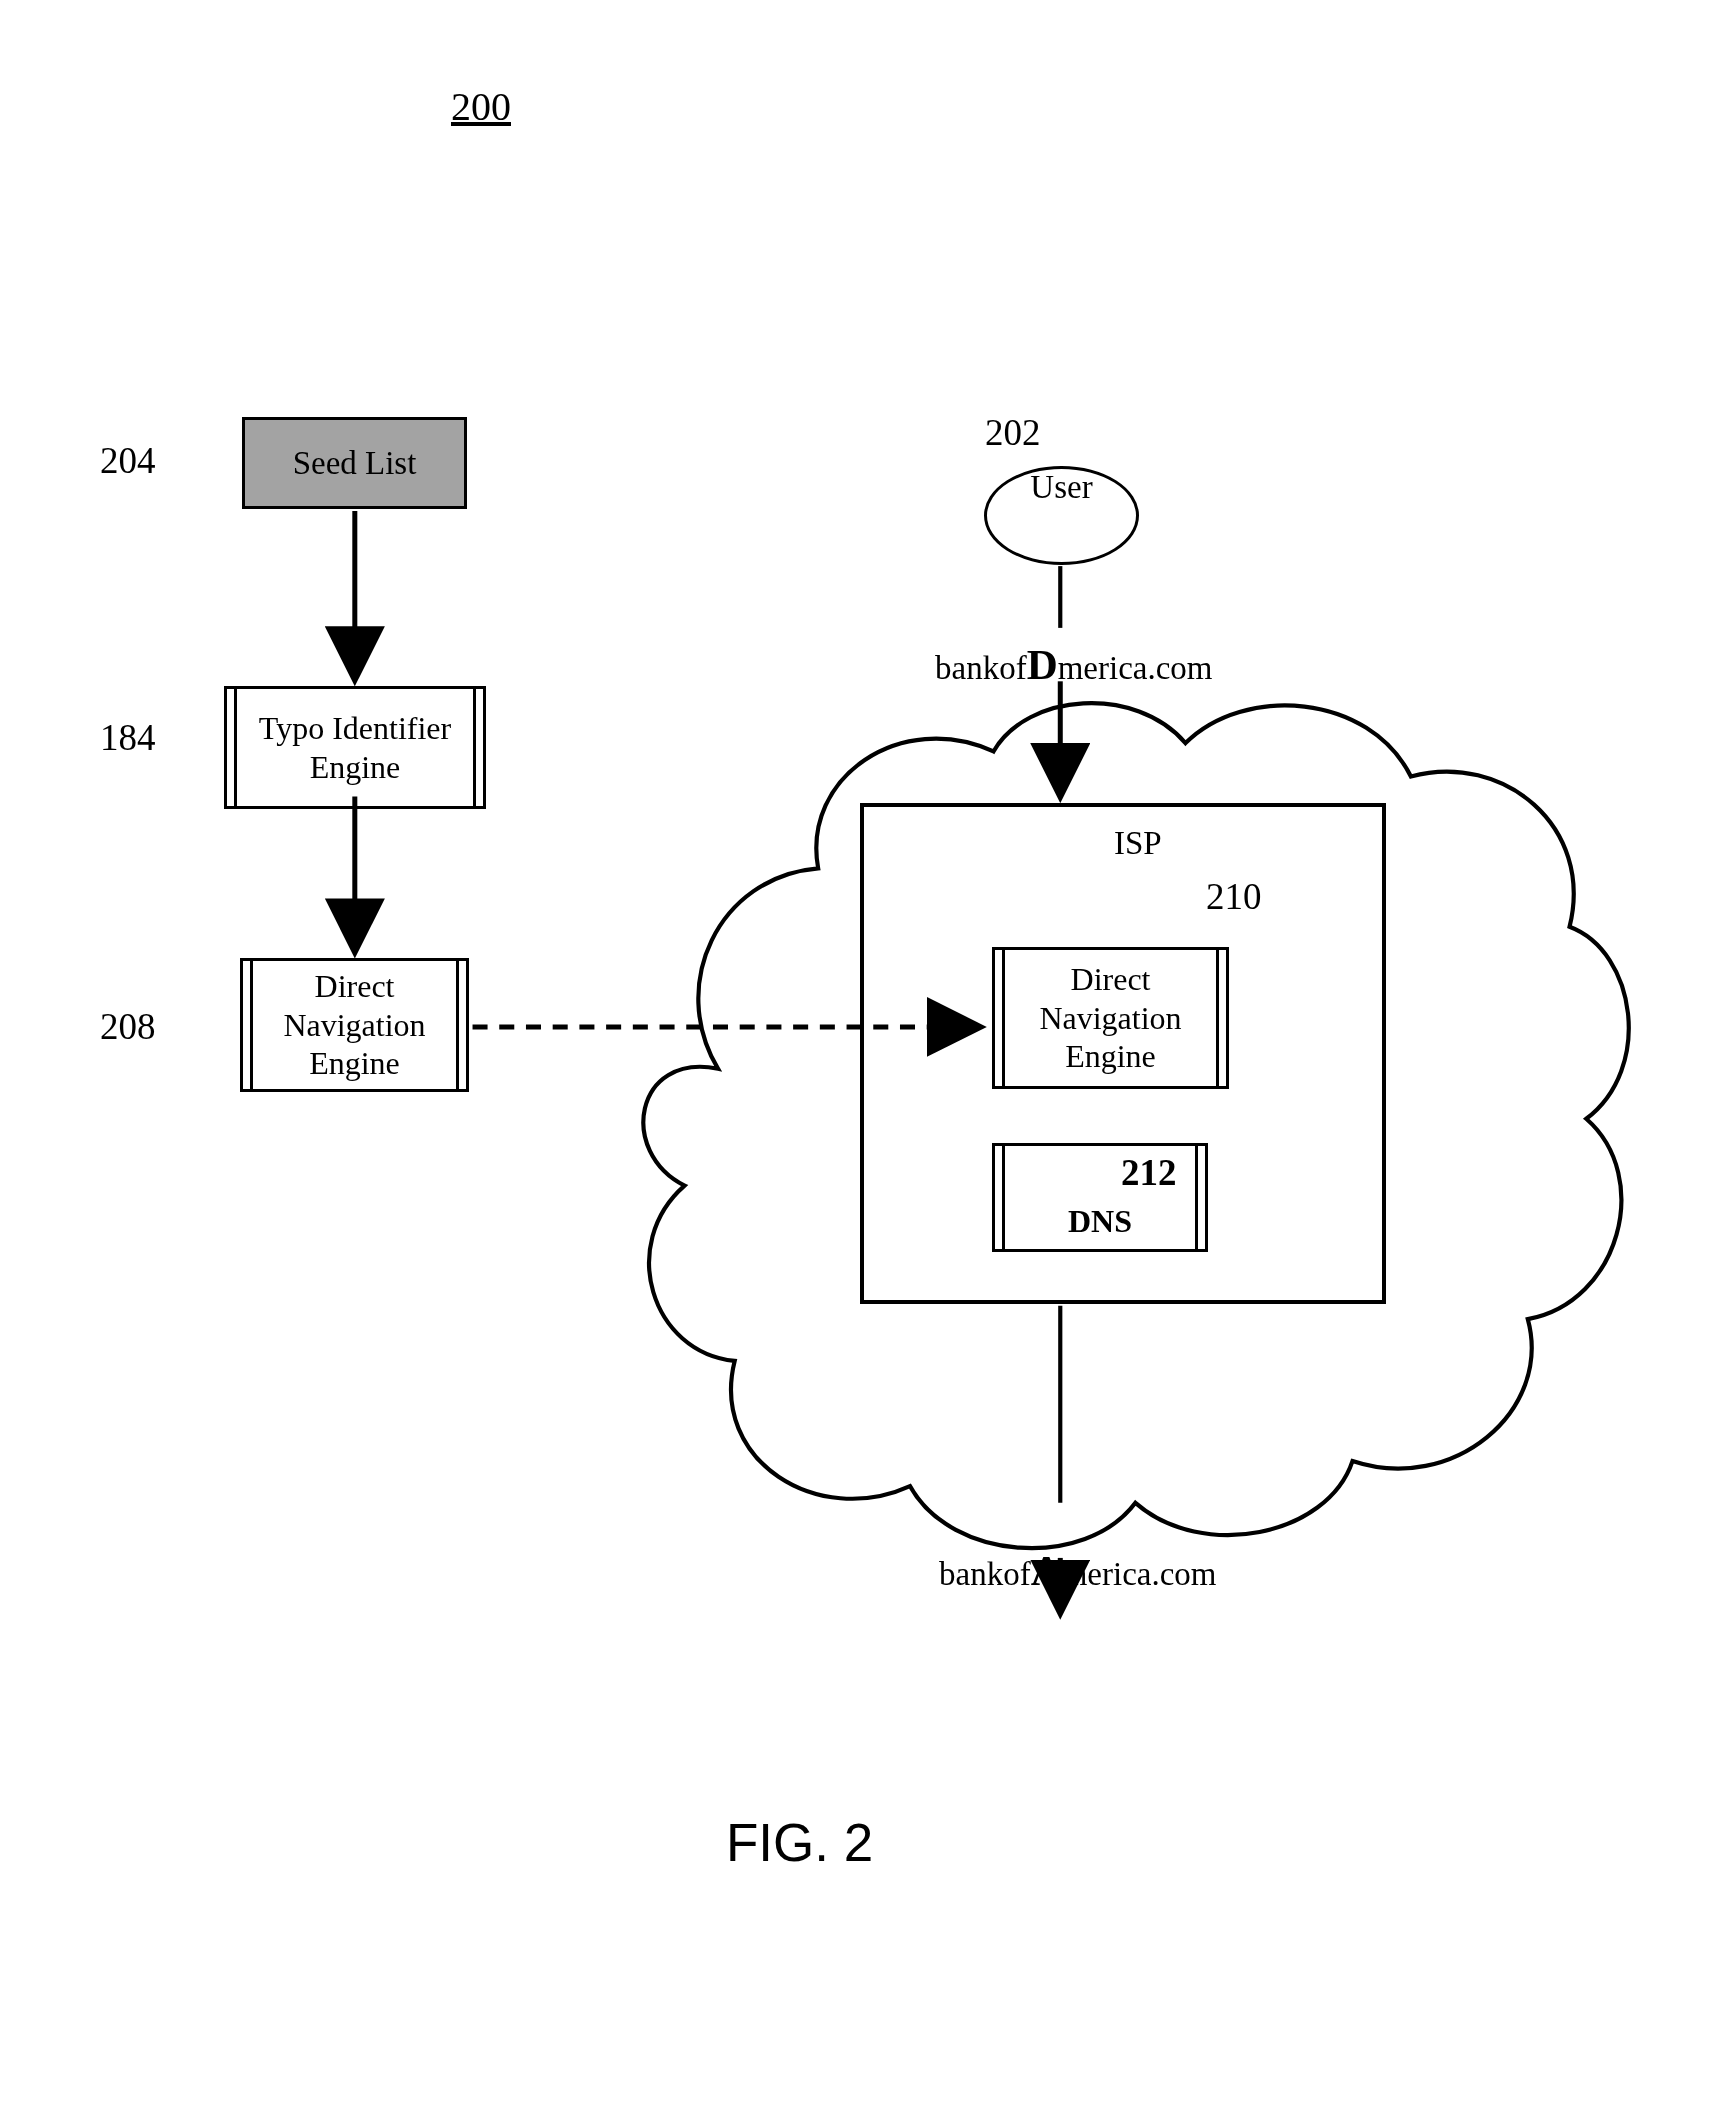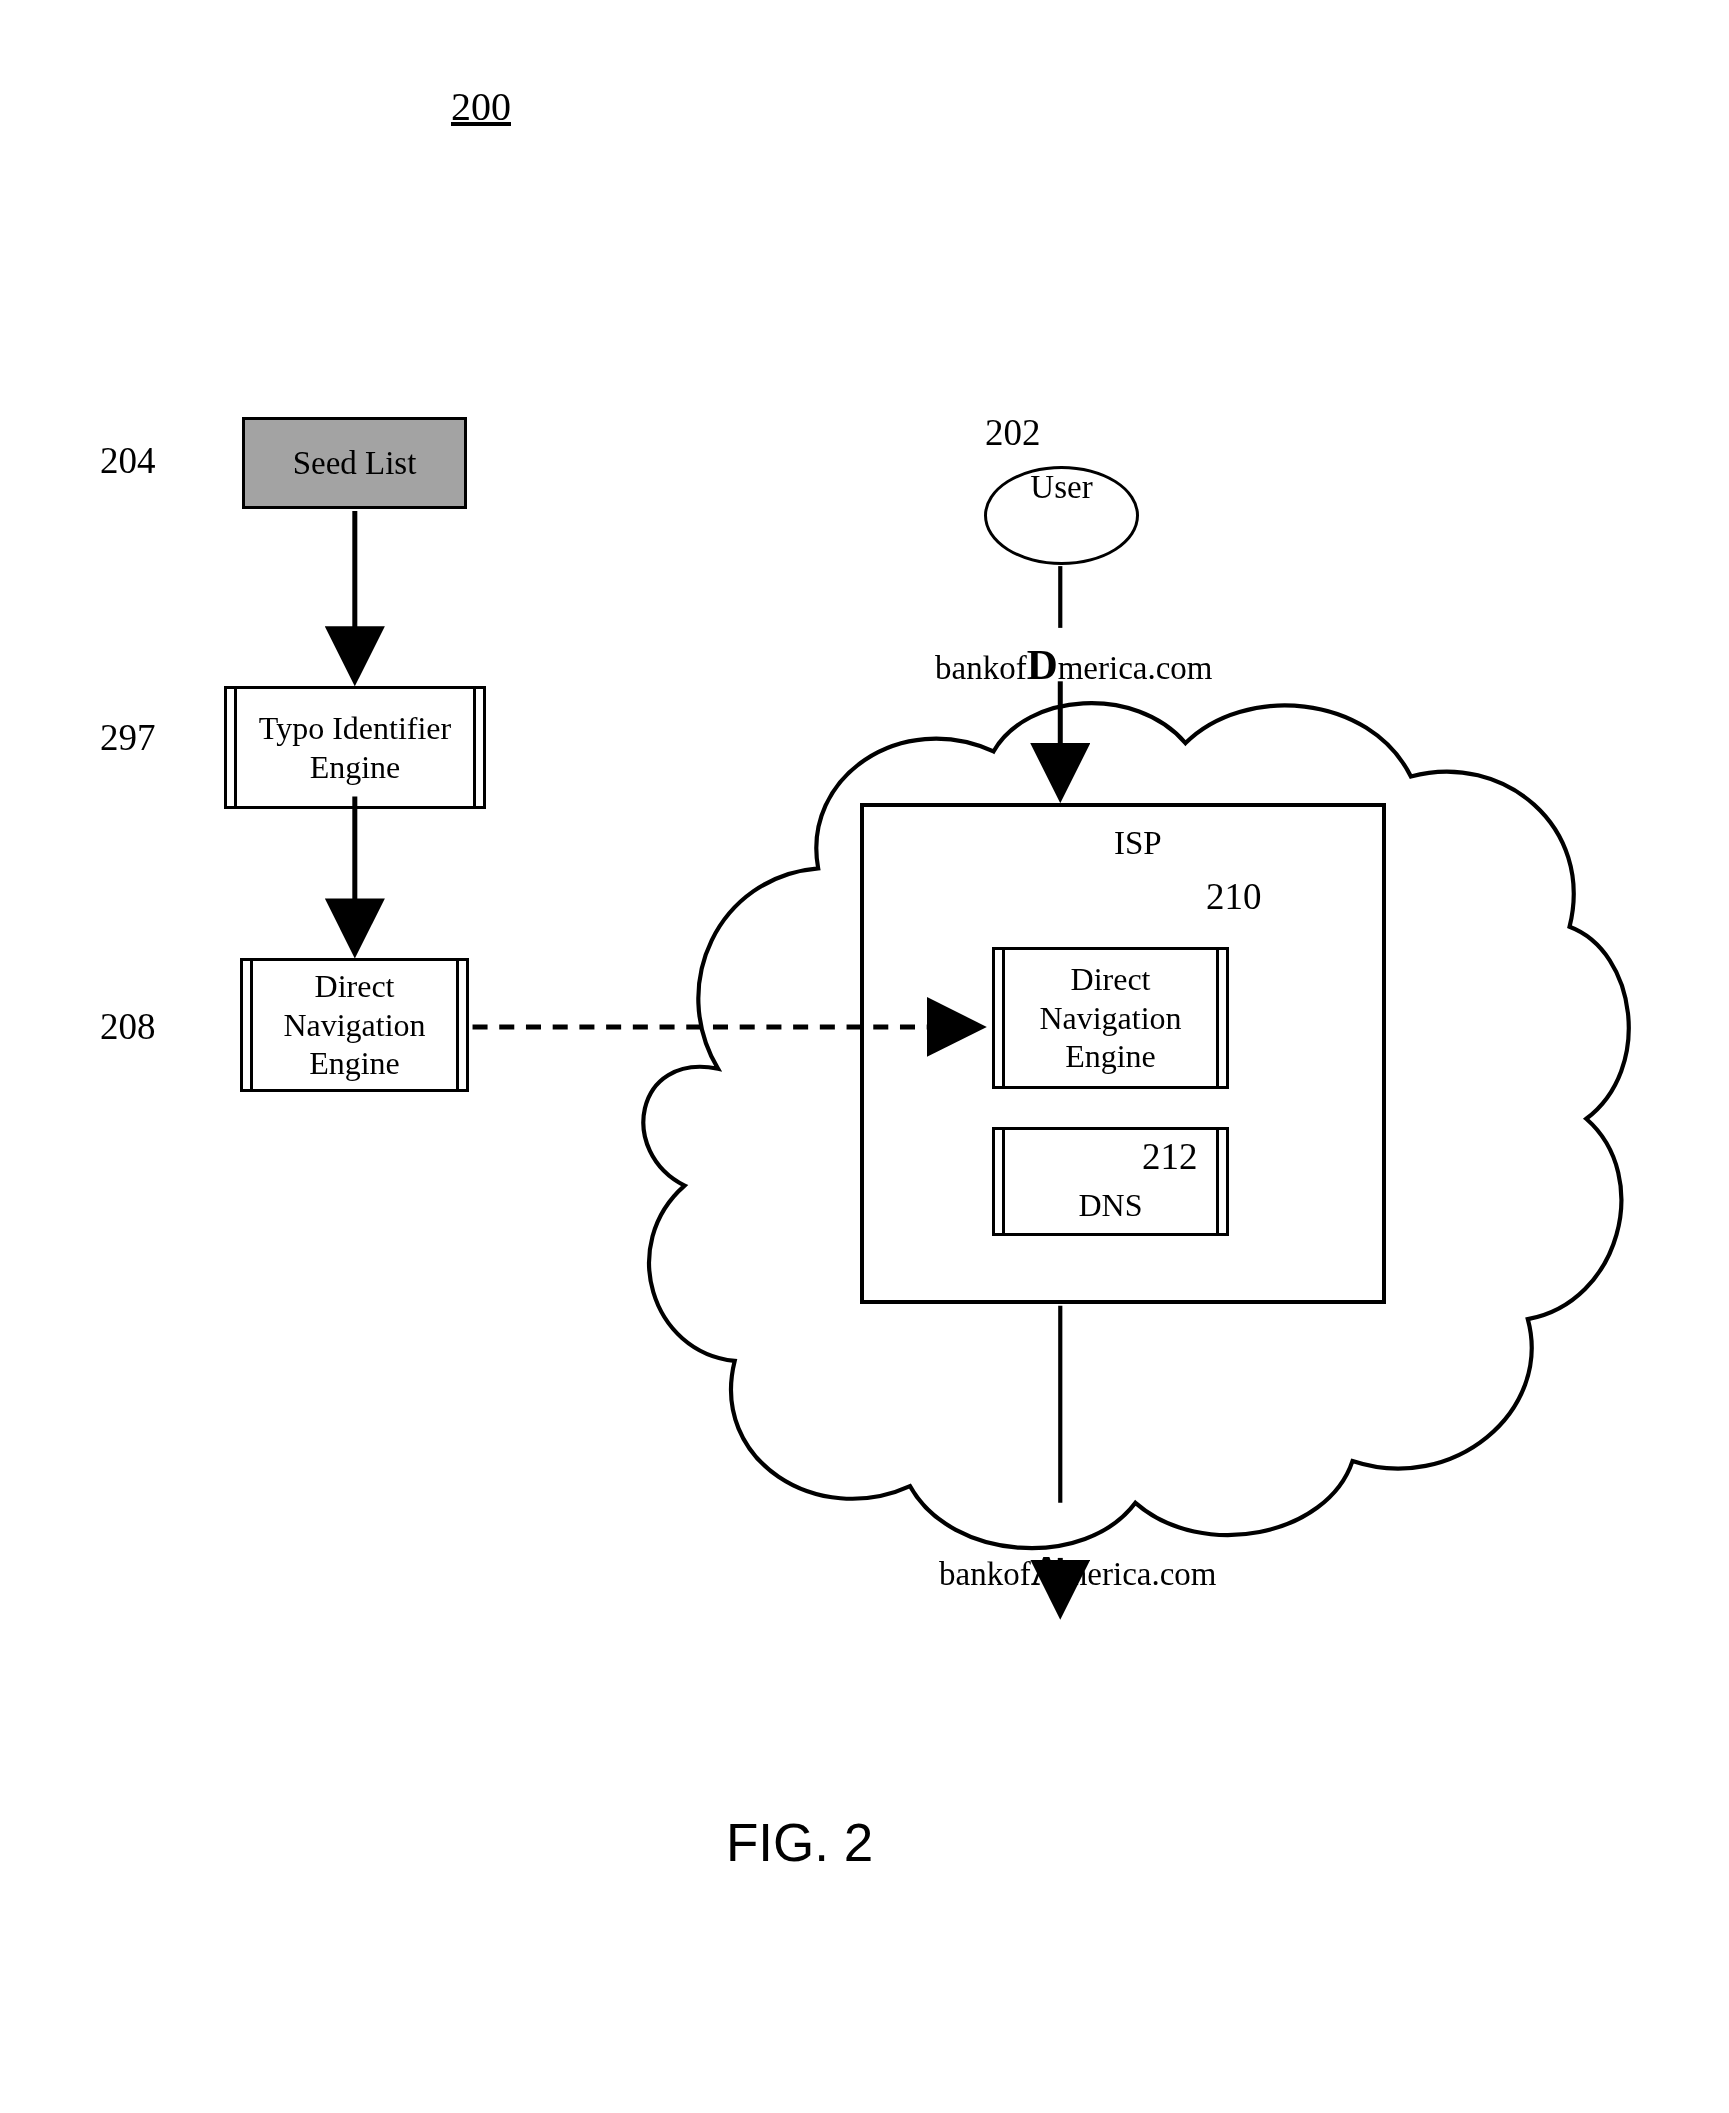--- a/index.html
+++ b/index.html
@@ -105,21 +105,21 @@
   }
 </style>
 </head>
 <body>
 
 <div class="canvas">
 
   <div class="txt fig-num" style="left:451px; top:83px;">200</div>
 
   <div class="txt label-num" style="left:100px; top:439px;">204</div>
-  <div class="txt label-num" style="left:100px; top:716px;">297</div>
+  <div class="txt label-num" style="left:100px; top:716px;">184</div>
   <div class="txt label-num" style="left:100px; top:1005px;">208</div>
 
   <div class="txt label-num" style="left:985px; top:411px;">202</div>
 
   <div class="box" style="left:242px; top:417px; width:225px; height:92px; font-size:33px;">
     <span>Seed List</span>
   </div>
 
   <div class="proc" style="left:234px; top:686px; width:242px; height:123px;">
     <div class="bar left"></div>
@@ -149,21 +149,21 @@
     <div class="txt label-num" style="left:342px; top:68px;">210</div>
 
     <div class="proc" style="left:138px; top:140px; width:217px; height:142px;">
       <div class="bar left"></div>
       <div class="bar right"></div>
       <div class="inner">Direct
 Navigation
 Engine</div>
     </div>
 
-    <div class="proc" style="left:138px; top:320px; width:217px; height:109px;">
+    <div class="proc" style="left:138px; top:336px; width:196px; height:109px;font-weight:bold;">
       <div class="bar left"></div>
       <div class="bar right"></div>
       <div class="inner" style="padding-top:28px; align-items:flex-start; justify-content:center; flex-direction:column;">
         <div class="txt label-num" style="position:absolute; right:18.4px; top:5px;">212</div>
         <div style="width:100%; text-align:center; margin-top:18.4px;">DNS</div>
       </div>
     </div>
   </div>
 
   <div class="txt typo-text" style="left:906px; top:1509px;">

